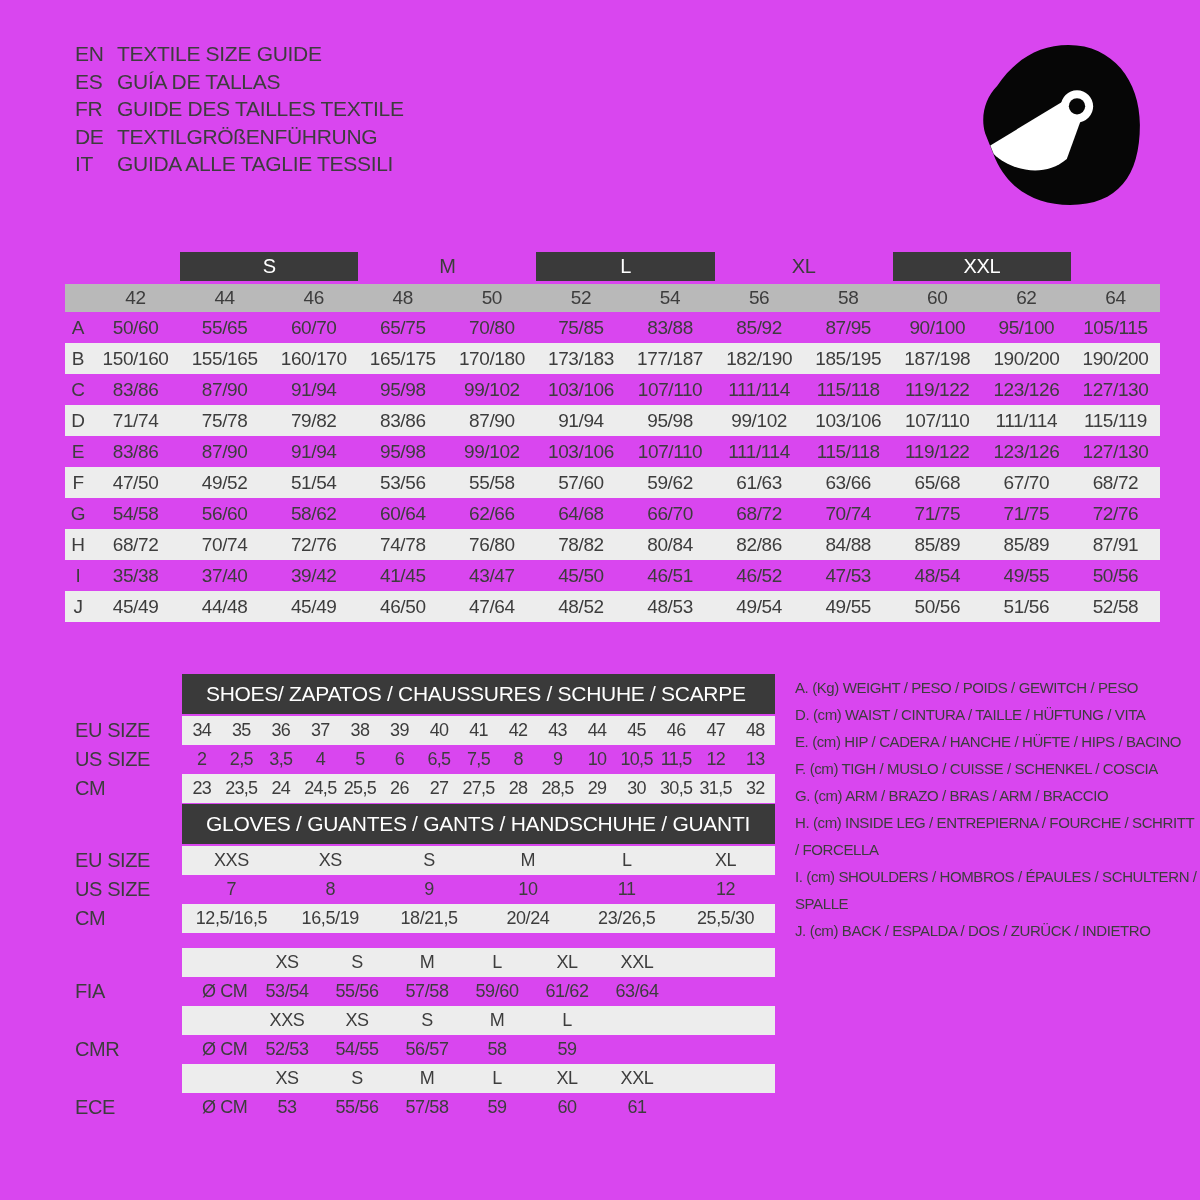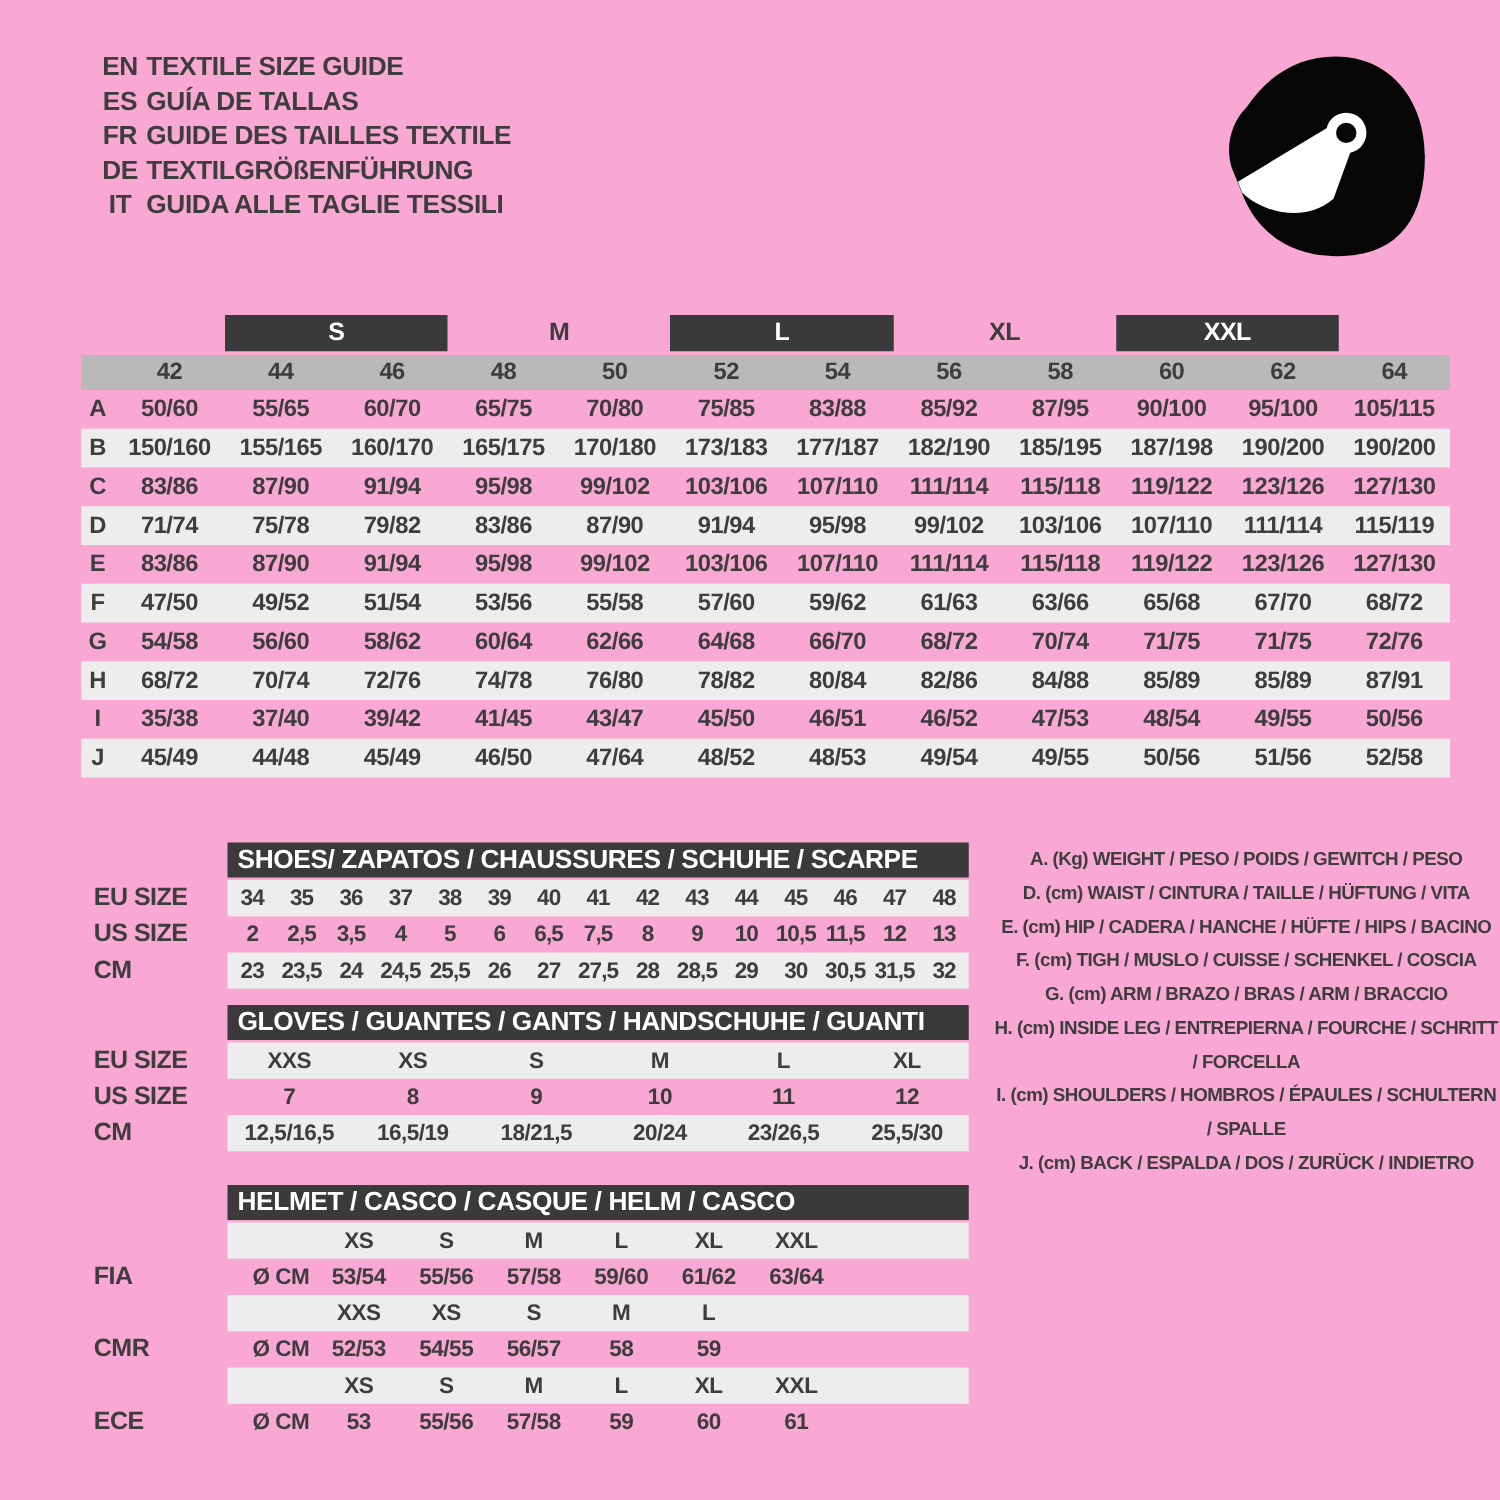--- a/index.html
+++ b/index.html
@@ -1,17 +1,17 @@
 <!DOCTYPE html>
 <html><head>
 <meta charset="utf-8">
 <style>
   html,body{margin:0;padding:0;background:#fff;}
-  .canvas{position:relative;width:1200px;height:1200px;background:#f9a8d4;overflow:hidden;
-          font-family:"Liberation Sans",sans-serif;font-weight:bold;color:#3d3d3d;text-align:center;}
+  .canvas{position:relative;width:1200px;height:1200px;background:#d946ef;overflow:hidden;
+          font-family:"Liberation Sans",sans-serif;font-weight:normal;color:#3d3d3d;}
   .canvas *{box-sizing:border-box;white-space:nowrap;}
 
   
   .title-block{position:absolute;left:75px;top:40px;}
   .title-row{display:flex;line-height:27.5px;font-size:21px;letter-spacing:-0.3px;}
   .lang-code{width:42px;}
 
   
   .helmet-logo{position:absolute;left:975px;top:38px;width:170px;height:174px;}
 
@@ -24,22 +24,22 @@
   .header-row .boxed{background:#3a3a3a;color:#fff;}
   .band-row{height:28px;background:#b9b9b9;}
   .data-row{height:31px;}
   .data-row.alt{background:#ededed;}
 
   
   .subtable{position:absolute;left:182px;width:593px;}
   .shoes-table{top:674px;}
   .gloves-table{top:804px;}
   .helmet-table{top:948px;}
-  .bar{height:28px;background:#3a3a3a;color:#fff;display:flex;align-items:center;
-       padding-left:8px;font-size:21px;letter-spacing:-0.3px;margin-bottom:2px;}
+  .bar{height:40px;background:#3a3a3a;color:#fff;display:flex;align-items:center;
+       padding-left:24px;font-size:21px;letter-spacing:-0.3px;margin-bottom:2px;}
   .srow{position:relative;display:grid;height:29px;align-items:center;}
   .srow.gray{background:#ededed;}
   .srow .scell{display:flex;align-items:center;justify-content:center;font-size:18px;letter-spacing:-0.4px;}
   .shoes-table .srow{grid-template-columns:repeat(15,1fr);}
   .shoes-table .scell{letter-spacing:-0.7px;}
   .gloves-table .srow{grid-template-columns:repeat(6,1fr);}
   .helmet-table .srow{grid-template-columns:70px repeat(6,70px);}
   .scell.unit{justify-content:flex-start;padding-left:20px;}
   .rlabel{position:absolute;left:-107px;top:0;height:100%;width:102px;
           display:flex;align-items:center;font-size:20px;letter-spacing:-0.4px;}
@@ -347,21 +347,20 @@
           <div class="scell">16,5/19</div>
           <div class="scell">18/21,5</div>
           <div class="scell">20/24</div>
           <div class="scell">23/26,5</div>
           <div class="scell">25,5/30</div>
         </div>
       </div>
   </div>
 
   <div class="subtable helmet-table">
-    <div class="bar">HELMET / CASCO / CASQUE / HELM / CASCO</div>
     <div>
         <div class="srow gray">
           <div class="scell unit"></div>
           <div class="scell">XS</div>
           <div class="scell">S</div>
           <div class="scell">M</div>
           <div class="scell">L</div>
           <div class="scell">XL</div>
           <div class="scell">XXL</div>
         </div>

